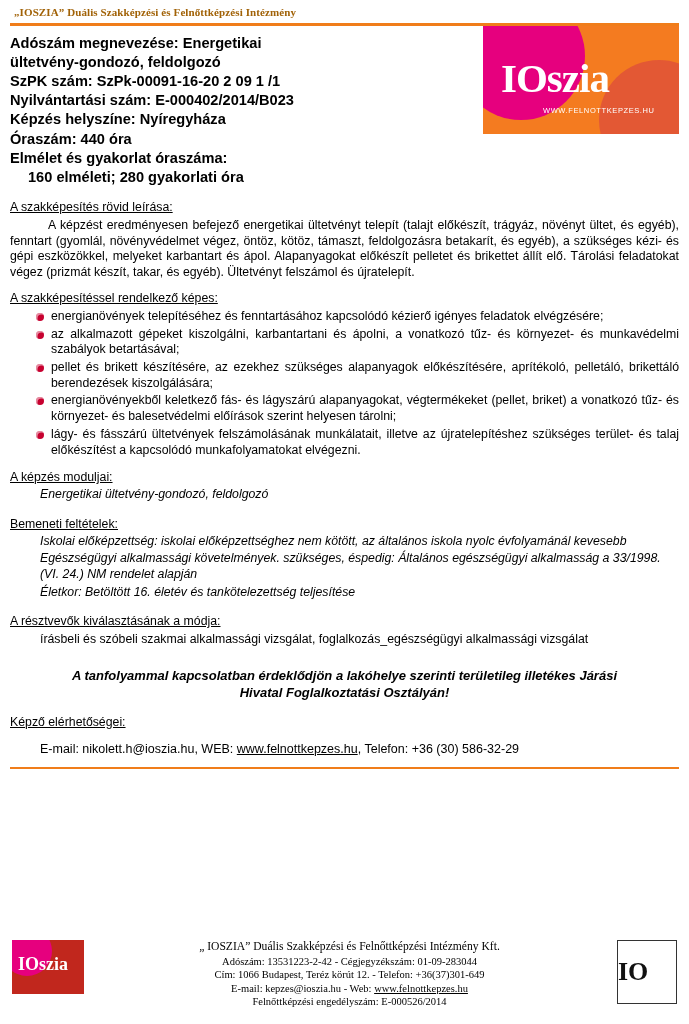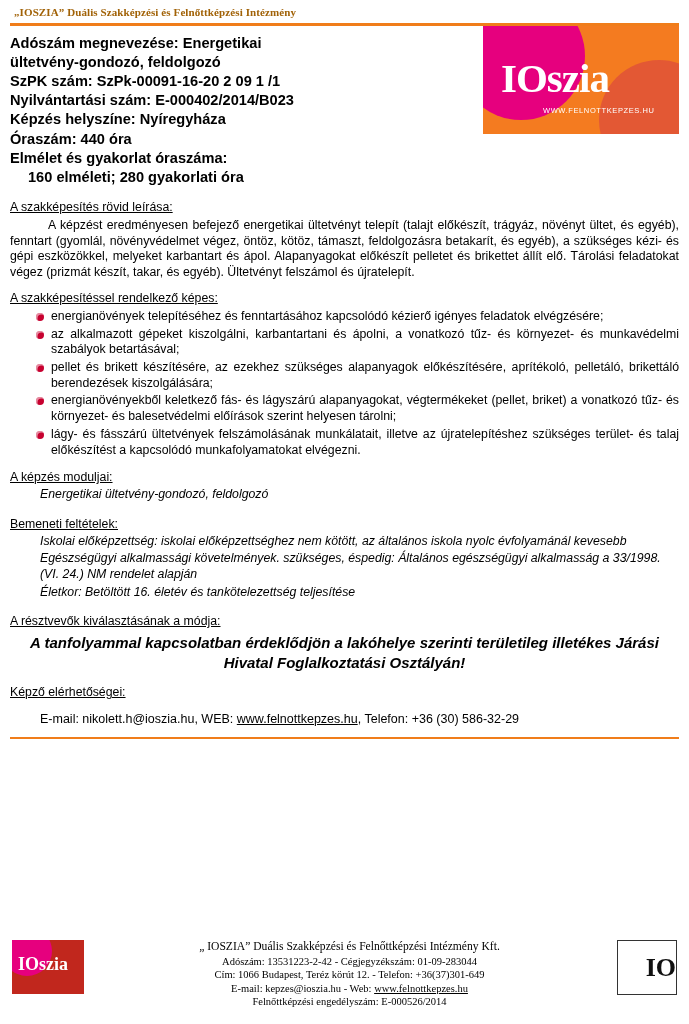--- a/index.html
+++ b/index.html
@@ -157,23 +157,23 @@
 
   .justify-indent {
     padding-left: 30px;
     font-size: 12.3px;
     line-height: 1.3;
     margin-top: 3px;
     text-align: justify;
   }
 
   .notice {
-    margin-top: 4px;
+    margin-top: 20px;
     padding: 0 18px;
-    font-size: 15px;
+    font-size: 13px;
     font-weight: bold;
     font-style: italic;
     text-align: center;
     line-height: 1.3;
   }
 
   .contact-line {
     padding-left: 30px;
     font-size: 12.5px;
     margin-top: 12px;
@@ -222,26 +222,26 @@
     font-family: "Liberation Serif", serif;
     font-size: 18px;
     font-weight: bold;
     color: #ffffff;
   }
   .footer-logo-right {
     position: absolute;
     right: 2px;
     top: 0;
     width: 60px;
-    height: 55px;
+    height: 64px;
     border: 1px solid #333;
     box-sizing: border-box;
     display: flex;
     align-items: center;
-    justify-content: flex-end;
+    justify-content: flex-start;
   }
   .footer-logo-right span {
     font-family: "Liberation Serif", serif;
     font-size: 26px;
     font-weight: bold;
     color: #111;
   }
   .footer-center {
     position: absolute;
     left: 90px;
@@ -316,20 +316,21 @@
   
   <div class="sec-head">Bemeneti feltételek:</div>
   <div class="indent-block">
     <div>Iskolai előképzettség: iskolai előképzettséghez nem kötött, az általános iskola nyolc évfolyamánál kevesebb</div>
     <div>Egészségügyi alkalmassági követelmények. szükséges, éspedig: Általános egészségügyi alkalmasság a 33/1998. (VI. 24.) NM rendelet alapján</div>
     <div>Életkor: Betöltött 16. életév és tankötelezettség teljesítése</div>
   </div>
 
   
   <div class="sec-head">A résztvevők kiválasztásának a módja:</div>
+  <div class="justify-indent">írásbeli és szóbeli szakmai alkalmassági vizsgálat, foglalkozás_egészségügyi alkalmassági vizsgálat</div>
 
   
   <div class="notice">
     <div>A tanfolyammal kapcsolatban érdeklődjön a lakóhelye szerinti területileg illetékes Járási</div>
     <div>Hivatal Foglalkoztatási Osztályán!</div>
   </div>
 
   
   <div class="sec-head">Képző elérhetőségei:</div>
   <div class="contact-line">

